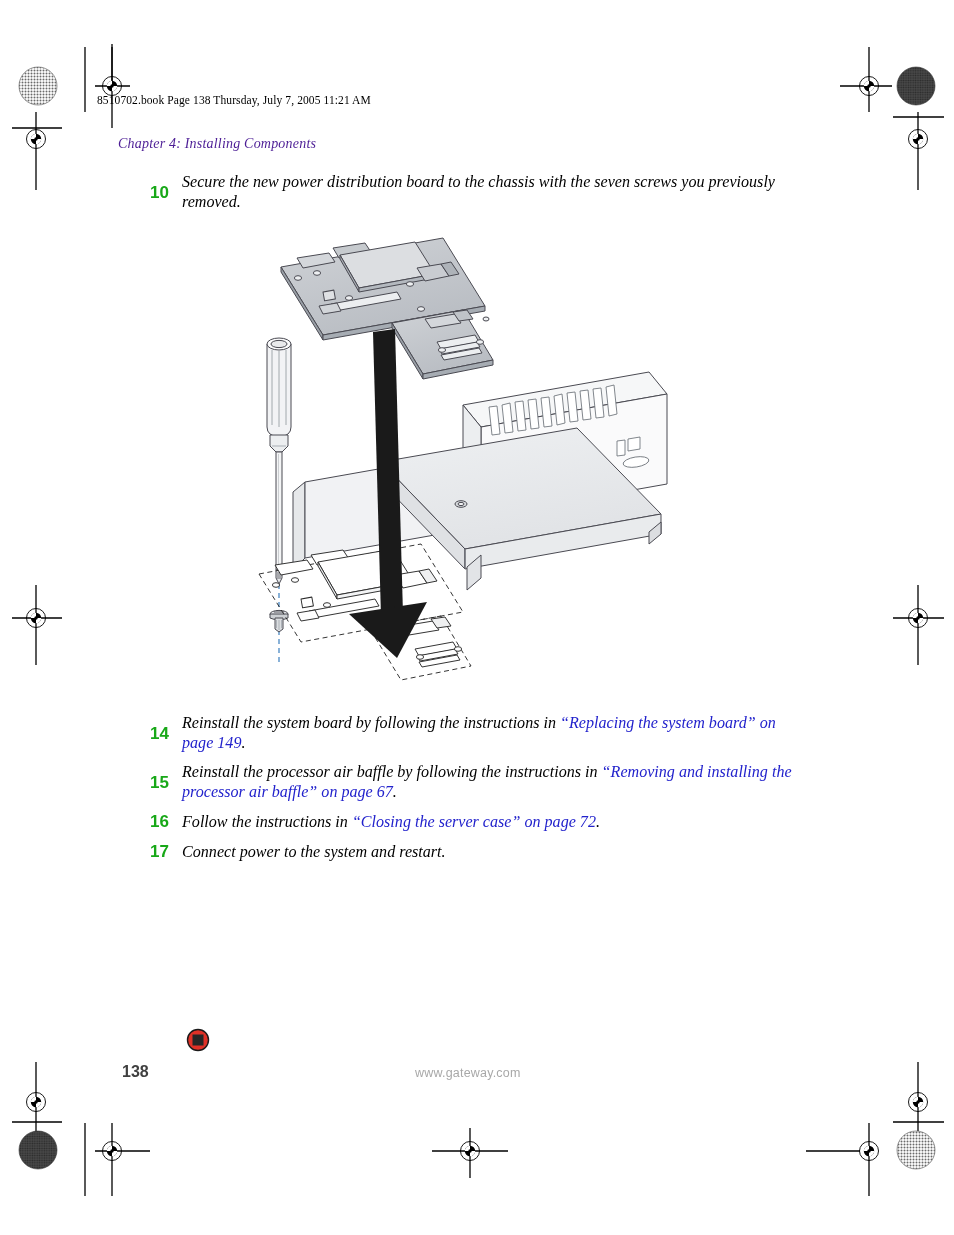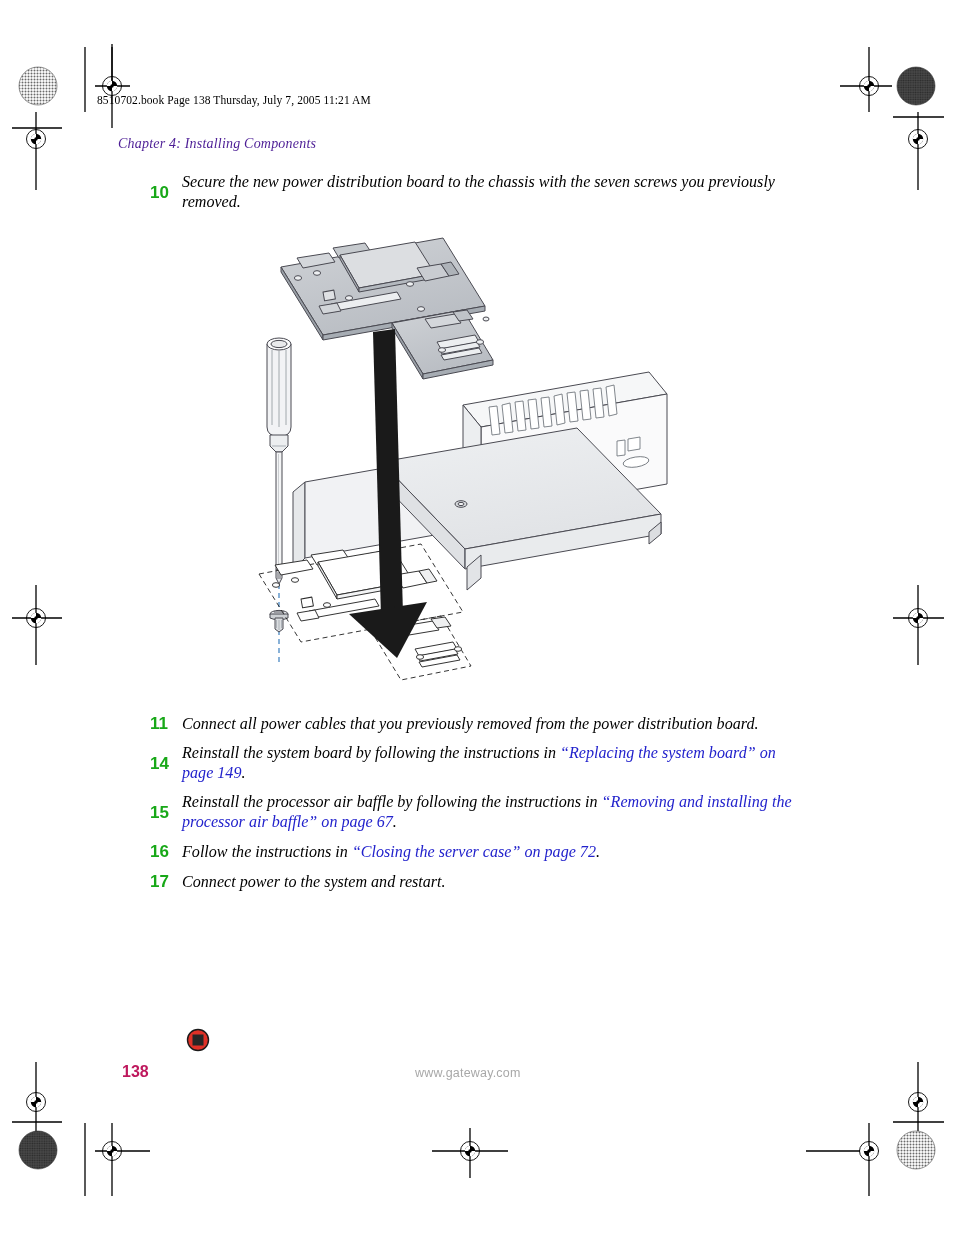--- a/index.html
+++ b/index.html
@@ -95,21 +95,21 @@
   }
 
   
   .folio {
     position: absolute;
     left: 122px;
     top: 1063px;
     font-family: "Liberation Sans", sans-serif;
     font-weight: bold;
     font-size: 16px;
-    color: #be185d;
+    color: #404040;
   }
   .footer-url {
     position: absolute;
     left: 415px;
     top: 1066px;
     font-family: "Liberation Sans", sans-serif;
     font-size: 12.5px;
     color: #a8a8a8;
     letter-spacing: 0.2px;
   }
@@ -385,24 +385,20 @@
       <g stroke="none">
         <path d="M 128 110 L 150 107 L 158 392 L 136 395 Z" fill="#1a1a1a"></path>
         <path d="M 104 392 L 182 380 L 152 436 Z" fill="#1a1a1a"></path>
       </g>
 
     </g>
   </svg>
 </div>
 
 <div class="steps lower">
-    <div class="step">
-      <div class="step-num">11</div>
-      <div class="step-body"><span>Connect all power cables that you previously removed from the power distribution board.</span></div>
-    </div>
     <div class="step">
       <div class="step-num">14</div>
       <div class="step-body"><span>Reinstall the system board by following the instructions in </span><span class="xref">“Replacing the system board” on page 149</span><span>.</span></div>
     </div>
     <div class="step">
       <div class="step-num">15</div>
       <div class="step-body"><span>Reinstall the processor air baffle by following the instructions in </span><span class="xref">“Removing and installing the processor air baffle” on page 67</span><span>.</span></div>
     </div>
     <div class="step">
       <div class="step-num">16</div>

